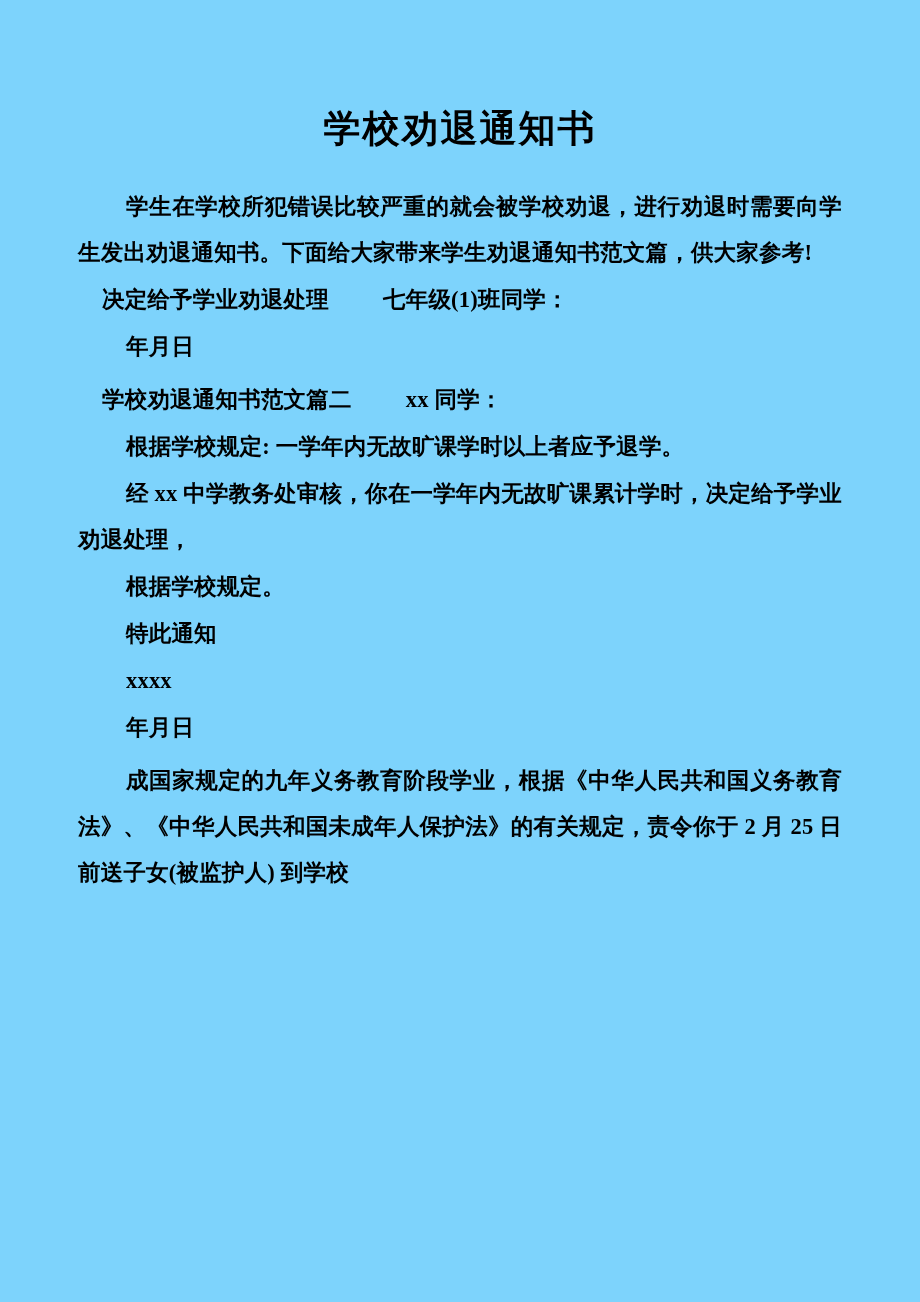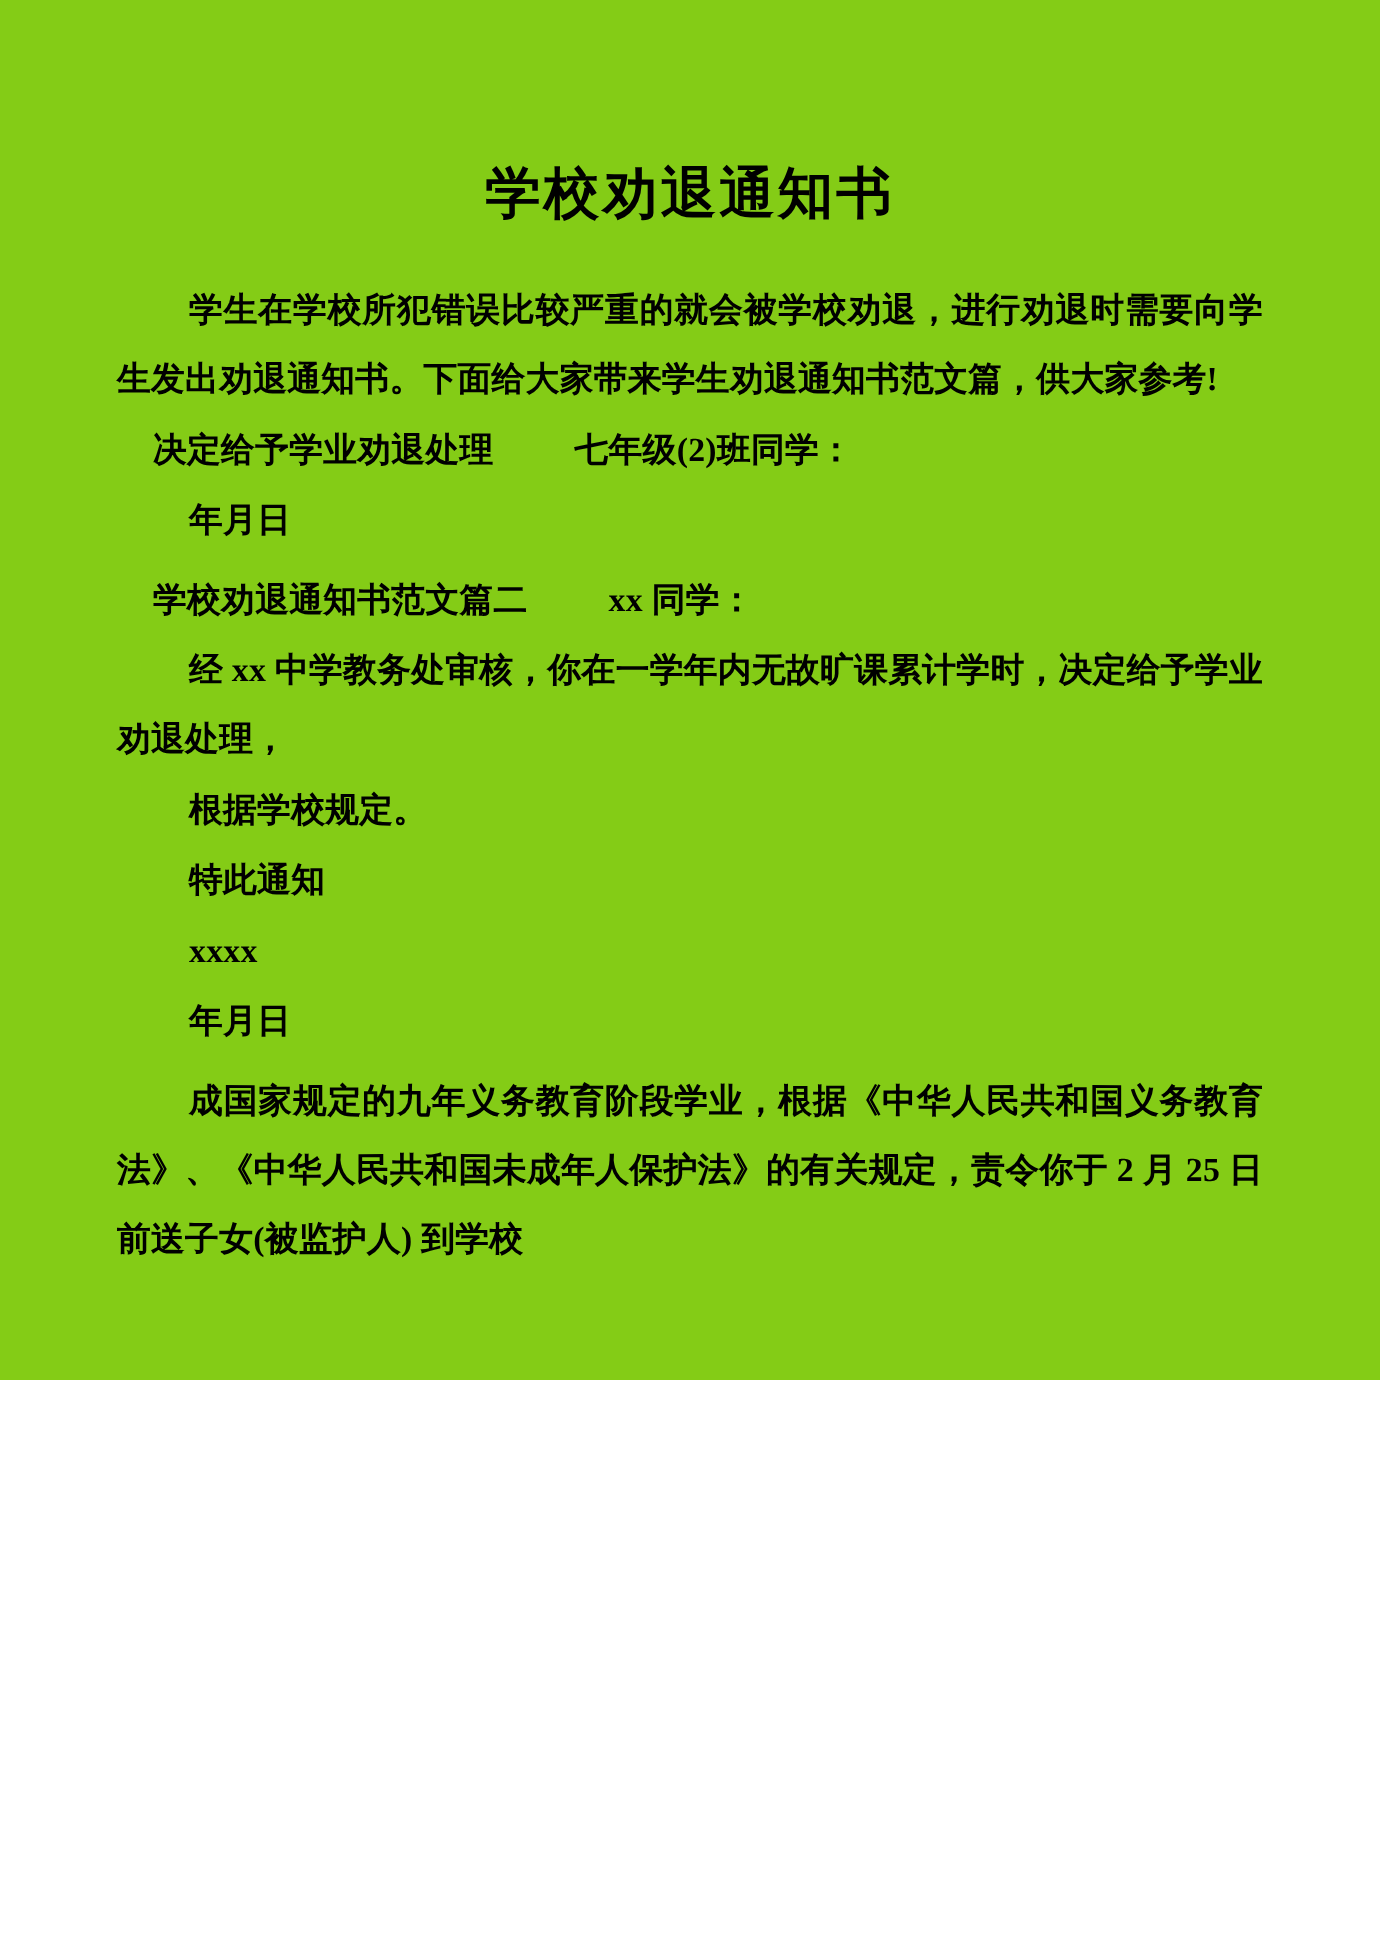--- a/index.html
+++ b/index.html
@@ -10,22 +10,22 @@
   body {
     width: 920px;
     height: 1302px;
     font-family: "Liberation Serif", "DejaVu Serif", serif;
     color: #000000;
     overflow: hidden;
   }
   .page {
     position: relative;
     width: 920px;
-    height: 920px;
-    background: #84cc16;
+    height: 1302px;
+    background: #7dd3fc;
     box-sizing: border-box;
     padding: 0 78px;
   }
   .doc-title {
     margin: 0;
     padding-top: 104px;
     text-align: center;
     font-size: 37px;
     font-weight: bold;
     letter-spacing: 2px;
@@ -60,29 +60,30 @@
 
 <div class="page">
 
   <h1 class="doc-title">学校劝退通知书</h1>
 
   <div class="body-block">
 
     <p class="para indent2">学生在学校所犯错误比较严重的就会被学校劝退，进行劝退时需要向学生发出劝退通知书。下面给大家带来学生劝退通知书范文篇，供大家参考!</p>
 
     <p class="para indent1">
-      <span>决定给予学业劝退处理</span><span class="spacer-wide"></span><span>七年级(2)班同学：</span>
+      <span>决定给予学业劝退处理</span><span class="spacer-wide"></span><span>七年级(1)班同学：</span>
     </p>
     <p class="para indent2">年月日</p>
 
     <div class="gap-sm"></div>
 
     <p class="para indent1">
       <span>学校劝退通知书范文篇二</span><span class="spacer-wide"></span><span>xx 同学：</span>
     </p>
+    <p class="para indent2">根据学校规定: 一学年内无故旷课学时以上者应予退学。</p>
     <p class="para indent2">经 xx 中学教务处审核，你在一学年内无故旷课累计学时，决定给予学业劝退处理，</p>
     <p class="para indent2">根据学校规定。</p>
     <p class="para indent2">特此通知</p>
     <p class="para indent2">xxxx</p>
     <p class="para indent2">年月日</p>
 
     <div class="gap-sm"></div>
 
     <p class="para indent2">成国家规定的九年义务教育阶段学业，根据《中华人民共和国义务教育法》、《中华人民共和国未成年人保护法》的有关规定，责令你于 2 月 25 日前送子女(被监护人) 到学校</p>
 

